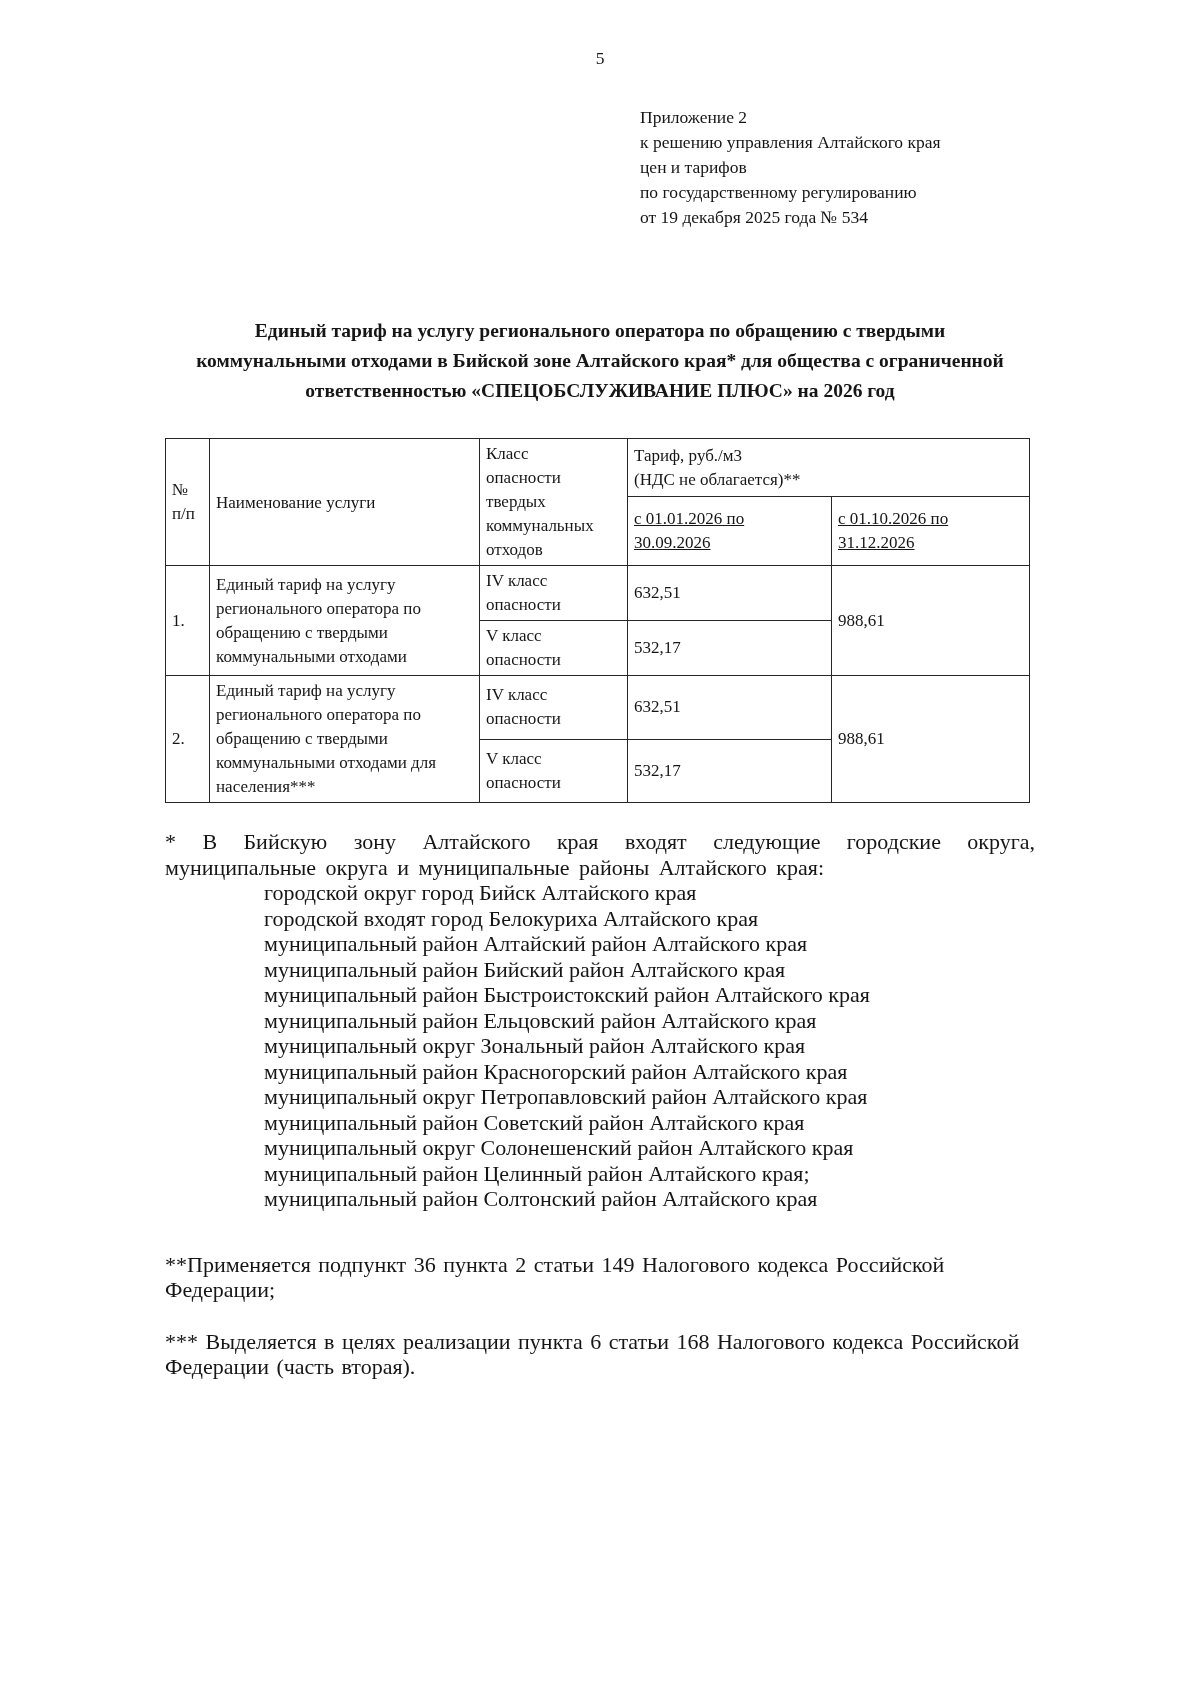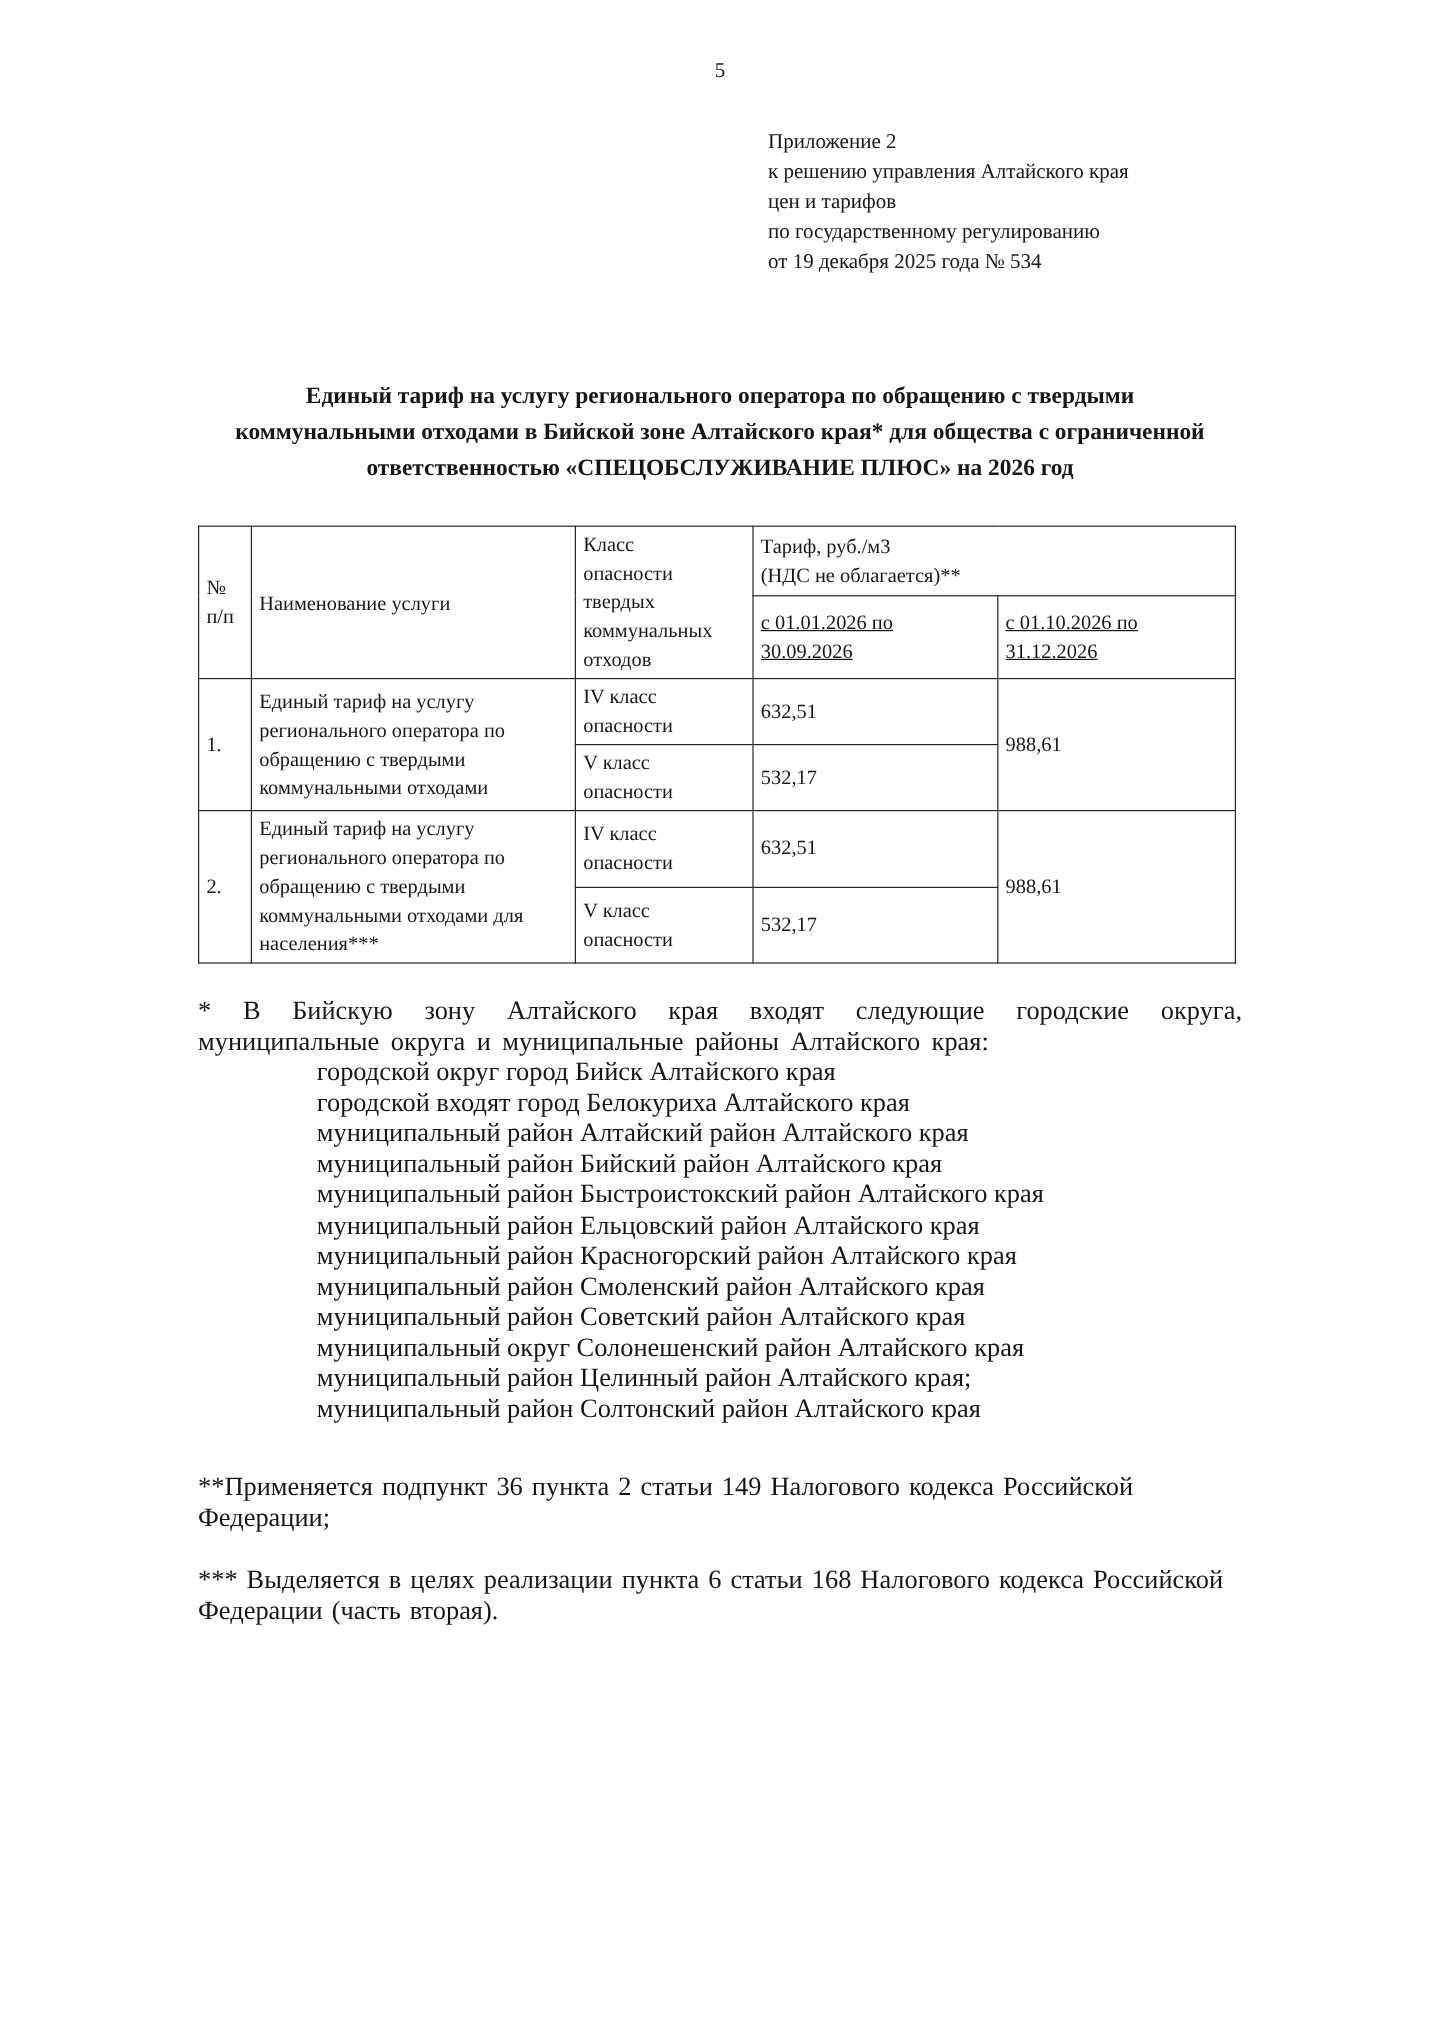--- a/index.html
+++ b/index.html
@@ -167,22 +167,23 @@
 
   <div class="footnotes">
     <p class="zone-intro">* В Бийскую зону Алтайского края входят следующие городские округа, муниципальные округа и муниципальные районы Алтайского края:</p>
     <div class="zone-list">
       <div>городской округ город Бийск Алтайского края</div>
       <div>городской входят город Белокуриха Алтайского края</div>
       <div>муниципальный район Алтайский район Алтайского края</div>
       <div>муниципальный район Бийский район Алтайского края</div>
       <div>муниципальный район Быстроистокский район Алтайского края</div>
       <div>муниципальный район Ельцовский район Алтайского края</div>
+      <div>муниципальный округ Зональный район Алтайского края</div>
       <div>муниципальный район Красногорский район Алтайского края</div>
-      <div>муниципальный район Смоленский район Алтайского края</div>
+      <div>муниципальный округ Петропавловский район Алтайского края</div>
       <div>муниципальный район Советский район Алтайского края</div>
       <div>муниципальный округ Солонешенский район Алтайского края</div>
       <div>муниципальный район Целинный район Алтайского края;</div>
       <div>муниципальный район Солтонский район Алтайского края</div>
     </div>
     <p class="note">**Применяется подпункт 36 пункта 2 статьи 149 Налогового кодекса Российской Федерации;</p>
     <p class="note last">*** Выделяется в целях реализации пункта 6 статьи 168 Налогового кодекса Российской Федерации (часть вторая).</p>
   </div>
 
 </div>

